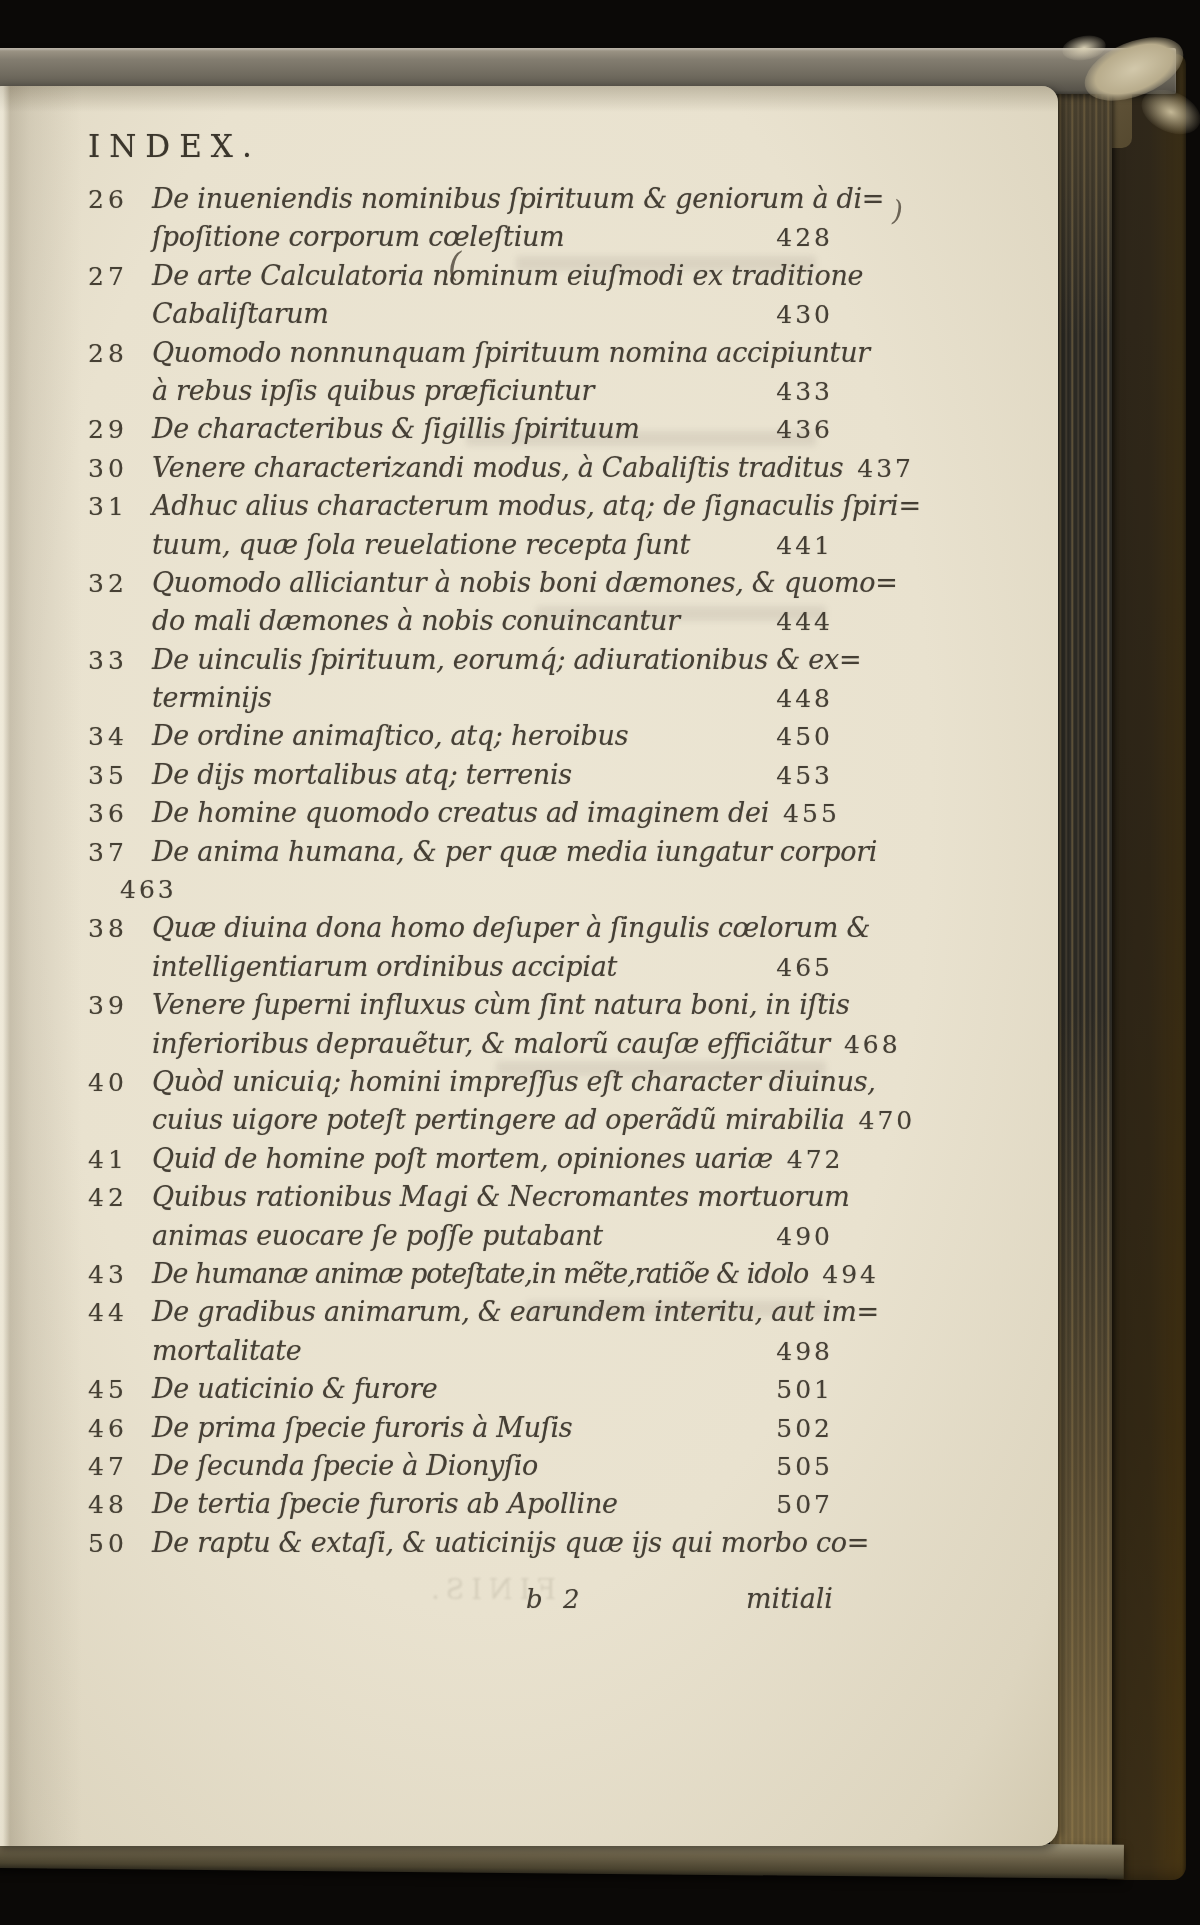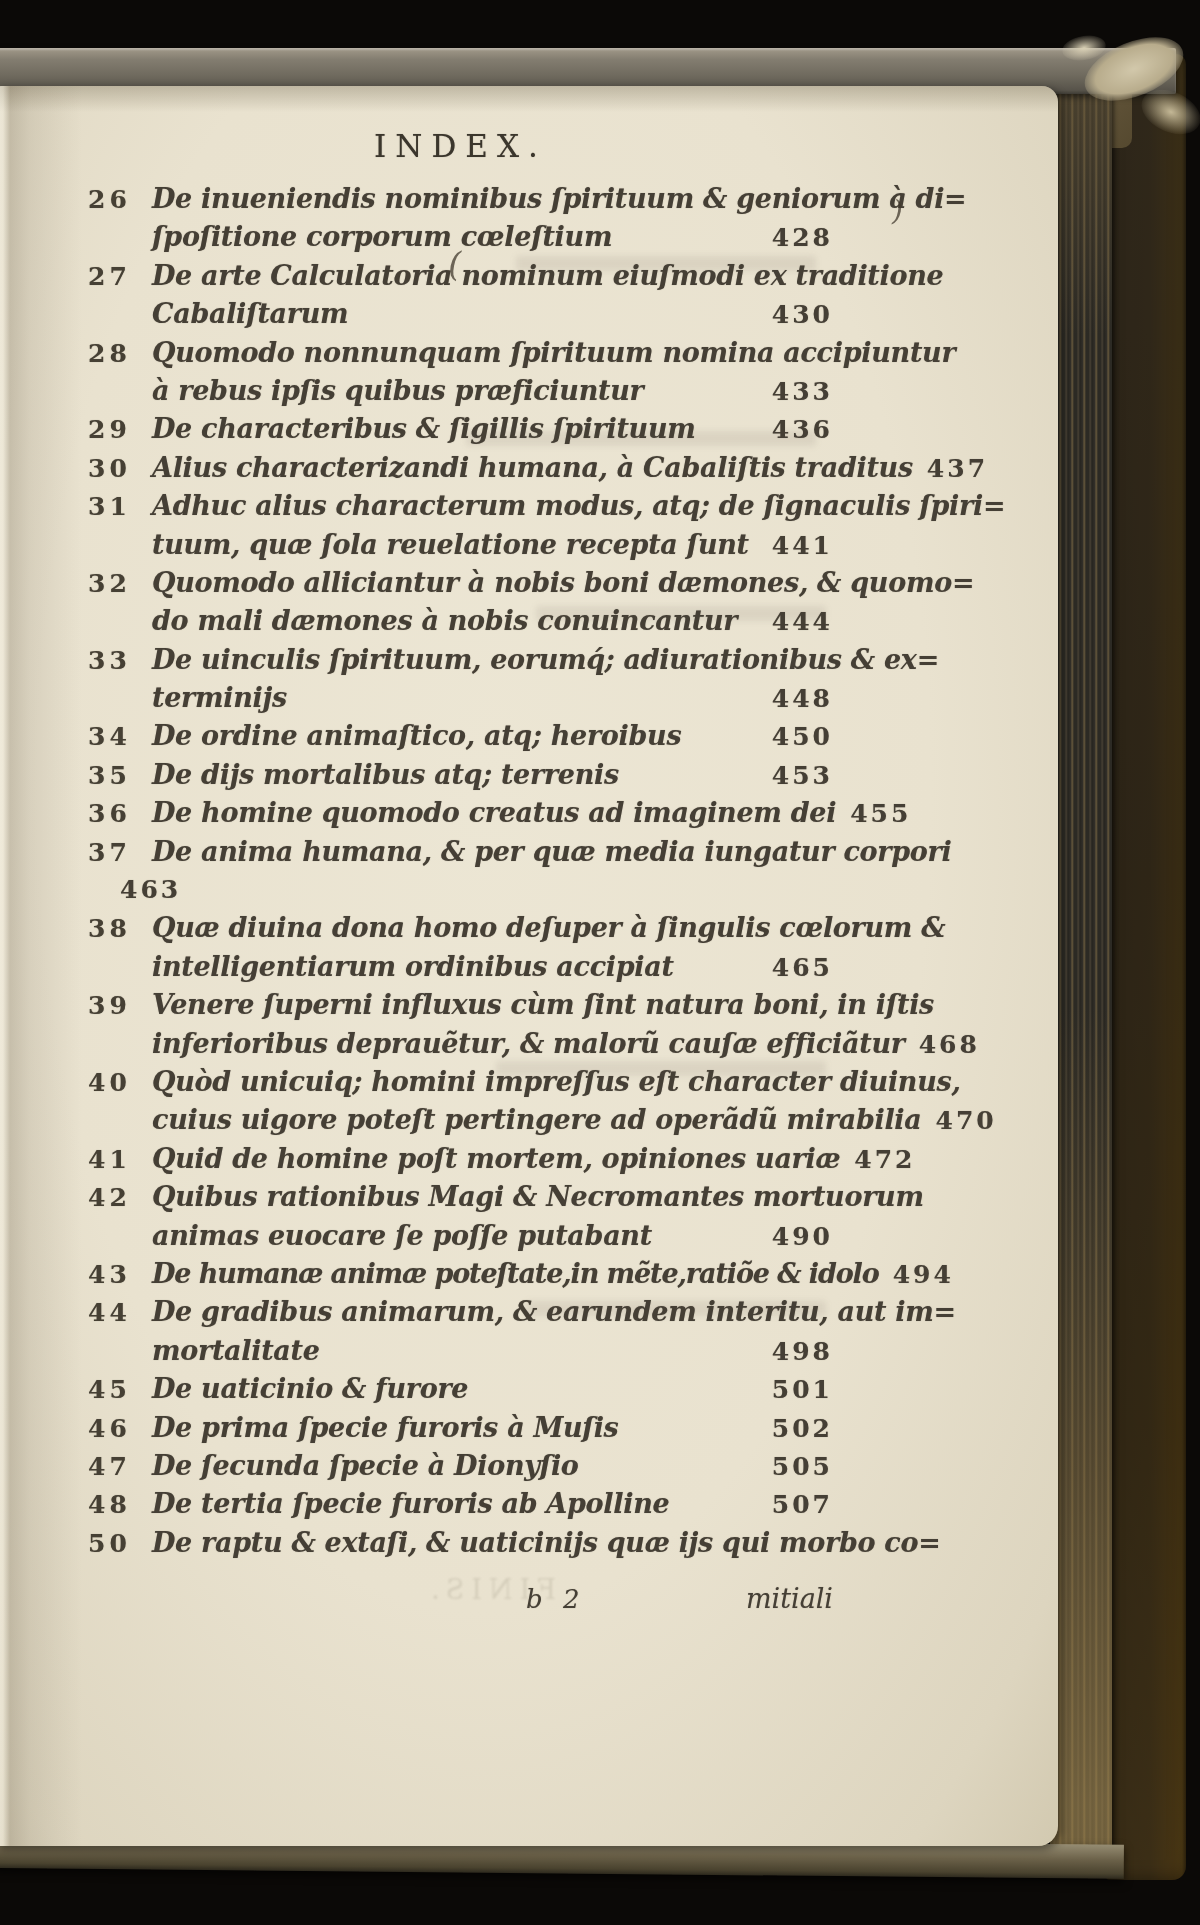--- a/index.html
+++ b/index.html
@@ -63,32 +63,31 @@
     background:linear-gradient(180deg,rgba(95,85,60,.30),rgba(95,85,60,0));
     border-radius:6px 16px 0 0;
   }
   .page::after{ 
     content:"";position:absolute;left:0;top:0;bottom:0;width:90px;
     background:linear-gradient(90deg,rgba(250,247,236,.55) 0px,rgba(250,247,236,.35) 7px,rgba(70,58,38,.20) 14px,rgba(70,58,38,.10) 34px,rgba(70,58,38,0) 86px);
   }
   
   .title{
     position:absolute;left:92px;top:42px;width:745px;
-    text-align:center;font-size:31px;letter-spacing:9px;
+    font-size:31px;letter-spacing:9px;
     color:#3b362c;font-style:normal;
     text-shadow:0 0 1px rgba(59,54,44,.45);
   }
   .rows{
     position:absolute;left:92px;top:94px;width:745px;
   }
   .row{
     display:flex;align-items:baseline;height:38.4px;line-height:38.4px;
     color:#453f35;white-space:nowrap;
     text-shadow:0 0 1px rgba(69,63,53,.40);
-    font-weight:bold;
   }
   .row .num{
     flex:0 0 64px;font-size:25px;letter-spacing:4px;font-style:normal;color:#464034;
   }
   .row .txt{
     font-style:italic;font-size:27px;letter-spacing:-.3px;
   }
   .row .pg{
     margin-left:auto;font-size:25px;letter-spacing:3px;font-style:normal;padding-left:14px;
   }
@@ -159,21 +158,21 @@
         <span class="txt">à rebus ipſis quibus præficiuntur</span>
         <span class="pg">433</span>
       </div>
       <div class="row">
         <span class="num">29</span>
         <span class="txt">De characteribus &amp; ſigillis ſpirituum</span>
         <span class="pg">436</span>
       </div>
       <div class="row">
         <span class="num">30</span>
-        <span class="txt">Alius characterizandi humana, à Cabaliſtis traditus</span>
+        <span class="txt">Venere characterizandi modus, à Cabaliſtis traditus</span>
         <span class="pg">437</span>
       </div>
       <div class="row">
         <span class="num">31</span>
         <span class="txt">Adhuc alius characterum modus, atq; de ſignaculis ſpiri=</span>
       </div>
       <div class="row">
         <span class="num"></span>
         <span class="txt">tuum, quæ ſola reuelatione recepta ſunt</span>
         <span class="pg">441</span>

